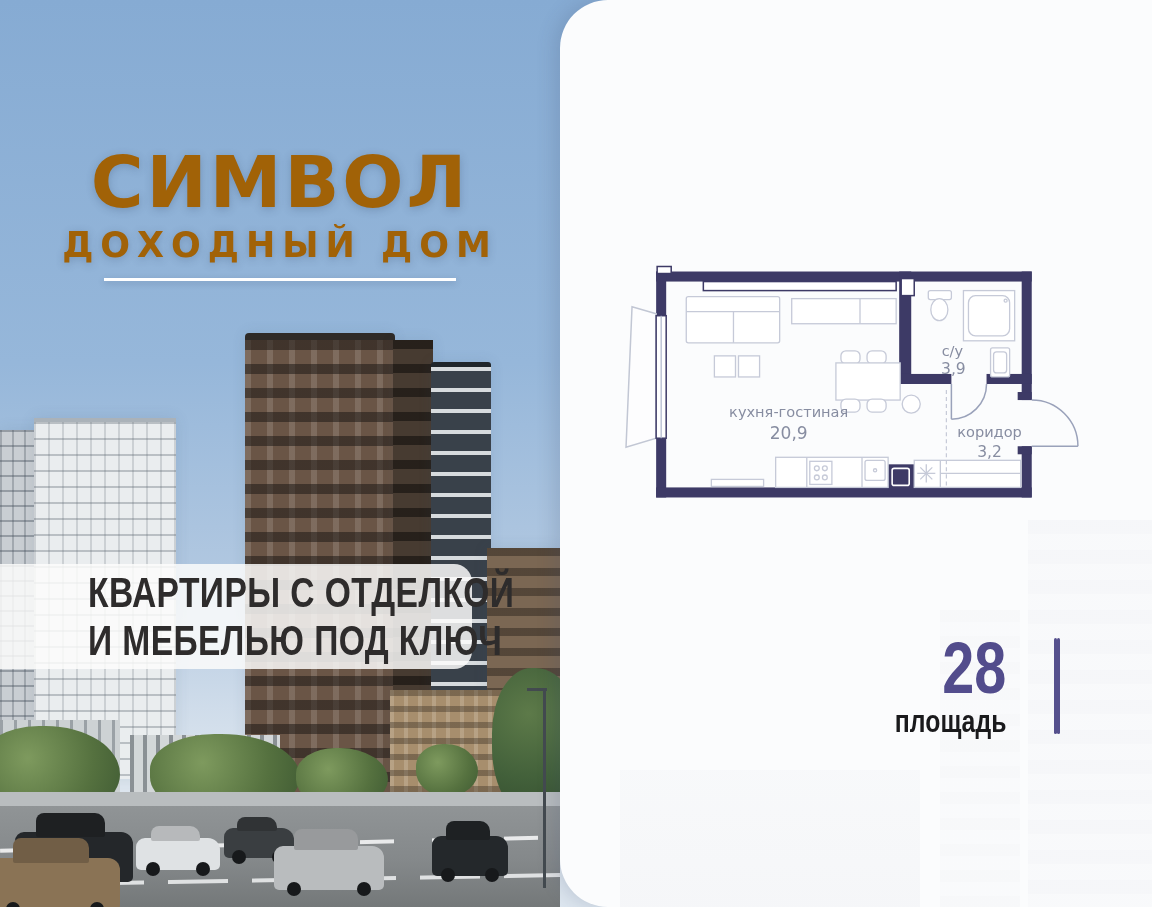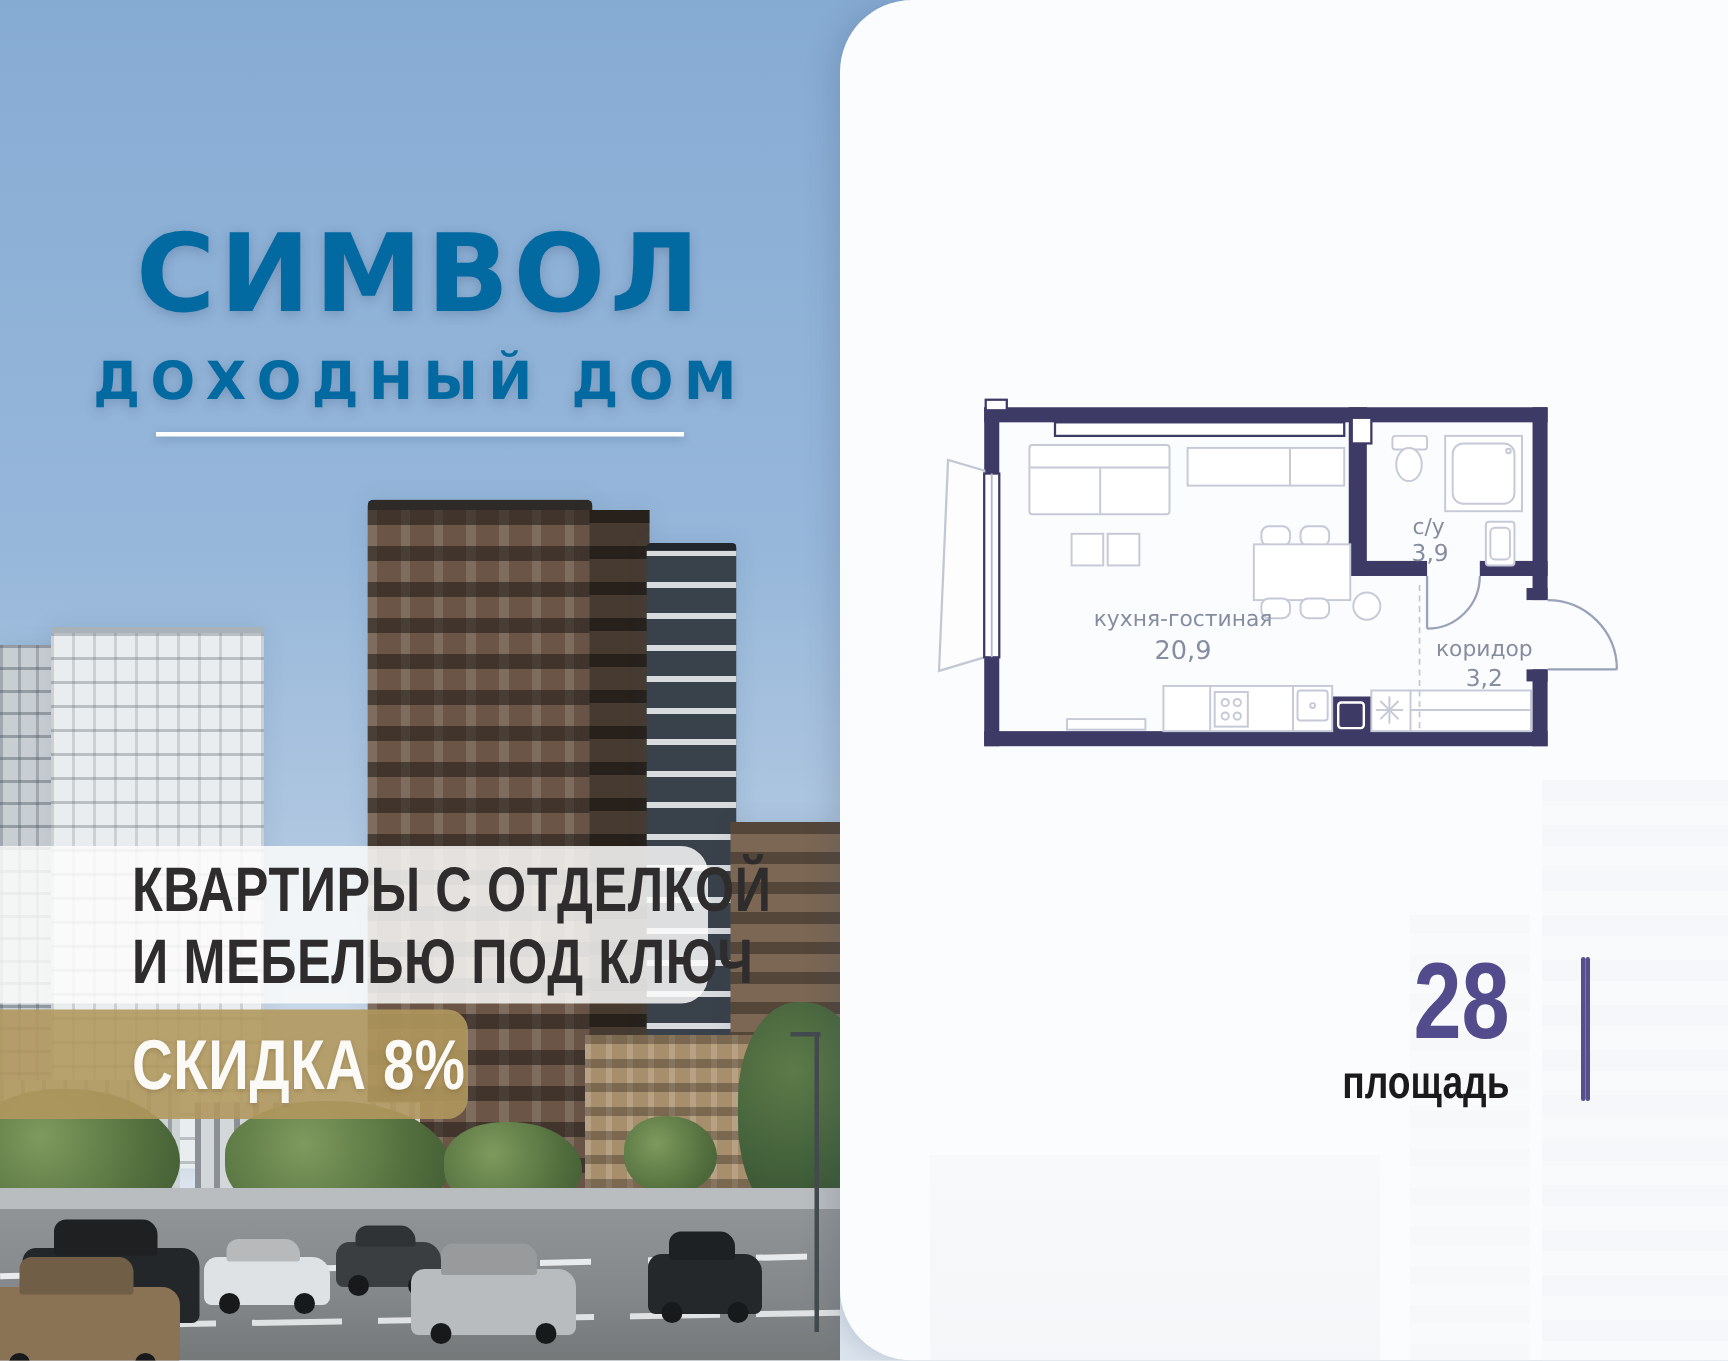--- a/index.html
+++ b/index.html
@@ -53,24 +53,24 @@
     background:repeating-linear-gradient(90deg,#dfe1e2 0 60px,transparent 60px 84px);}
   .pole{left:543px;top:688px;width:3px;height:200px;background:#434a4f;}
   .pole-arm{left:527px;top:688px;width:20px;height:3px;background:#434a4f;}
   .car{position:absolute;border-radius:9px 12px 5px 5px;}
   .car .roof{position:absolute;left:18%;top:-38%;width:58%;height:48%;
     background:inherit;border-radius:8px 10px 2px 2px;filter:brightness(.82);}
   .car .w{position:absolute;bottom:-6px;width:14px;height:14px;border-radius:50%;background:#17191b;}
   .car .w1{left:12%;} .car .w2{right:12%;}
 
   
-  .logo{position:absolute;left:0;top:146px;width:560px;text-align:center;color:#0369a1;
+  .logo{position:absolute;left:0;top:146px;width:560px;text-align:center;color:#a16207;
         font-family:"DejaVu Sans",sans-serif;text-shadow:0 2px 8px rgba(40,60,90,.25);}
   .logo-title{font-size:72px;font-weight:bold;letter-spacing:3px;line-height:1;}
-  .logo-sub{margin-top:20px;font-size:35px;font-weight:bold;letter-spacing:7px;line-height:1;}
+  .logo-sub{margin-top:10px;font-size:35px;font-weight:bold;letter-spacing:7px;line-height:1;}
   .logo-underline{width:352px;height:3px;background:#ffffff;margin:15px auto 0;
         box-shadow:0 2px 6px rgba(40,60,90,.25);}
 
   
   .badge-white{position:absolute;left:0;top:564px;width:472px;height:105px;
         background:rgba(253,253,252,.84);border-radius:0 18px 18px 0;
         display:flex;flex-direction:column;justify-content:center;padding-left:88px;box-sizing:border-box;}
   .badge-white .ln{font-size:42px;font-weight:bold;color:#2e2c2c;line-height:1.12;
         letter-spacing:.5px;transform:scaleX(.8);transform-origin:left center;white-space:nowrap;}
   .badge-gold{position:absolute;left:0;top:673px;width:312px;height:73px;
@@ -164,23 +164,20 @@
 
   <div class="logo">
     <div class="logo-title">СИМВОЛ</div>
     <div class="logo-sub">ДОХОДНЫЙ ДОМ</div>
     <div class="logo-underline"></div>
   </div>
 
   <div class="badge-white">
     <div class="ln">КВАРТИРЫ С ОТДЕЛКОЙ</div>
     <div class="ln">И МЕБЕЛЬЮ ПОД КЛЮЧ</div>
-  </div>
-  <div class="badge-gold">
-    <div class="ln">СКИДКА 8%</div>
   </div>
 
   <div class="card">
     <div class="wm wm1"></div>
     <div class="wm wm2"></div>
     <div class="wm wm3"></div>
 
     <svg class="plan" viewBox="0 0 470 245">
 
       <g fill="#3d3a66">

